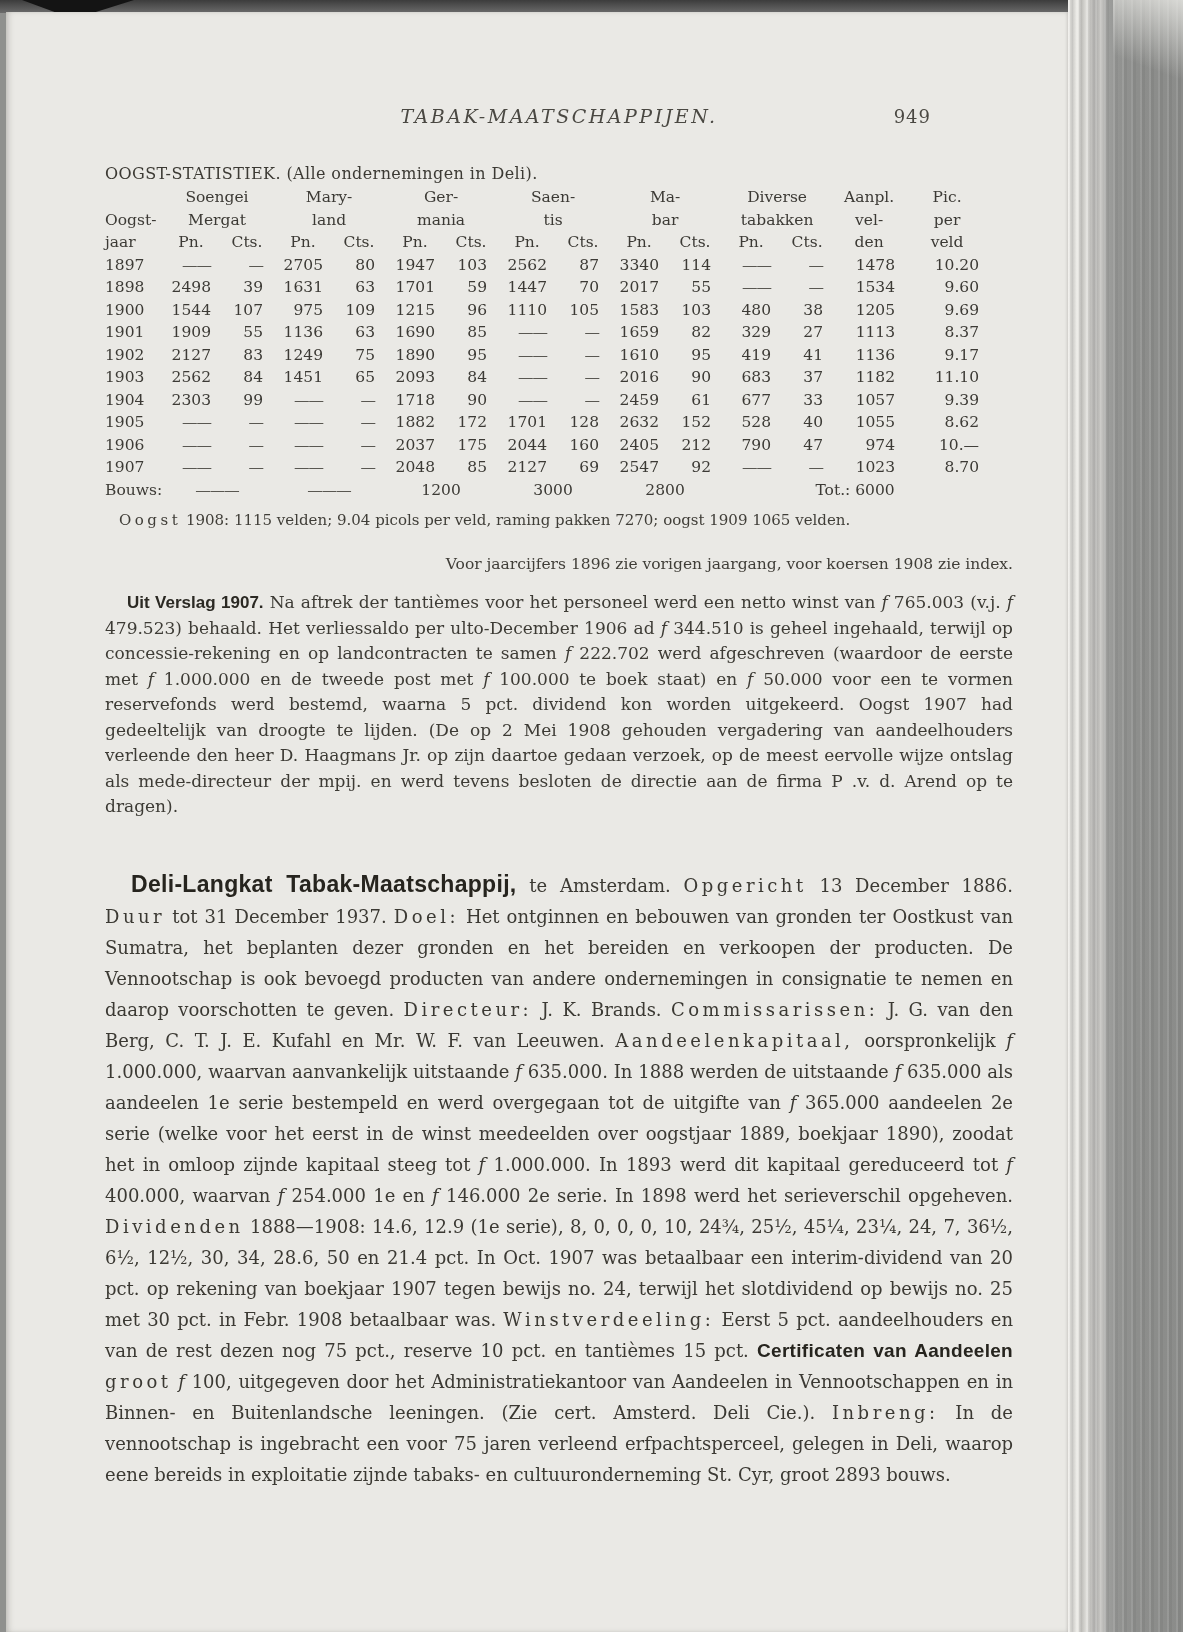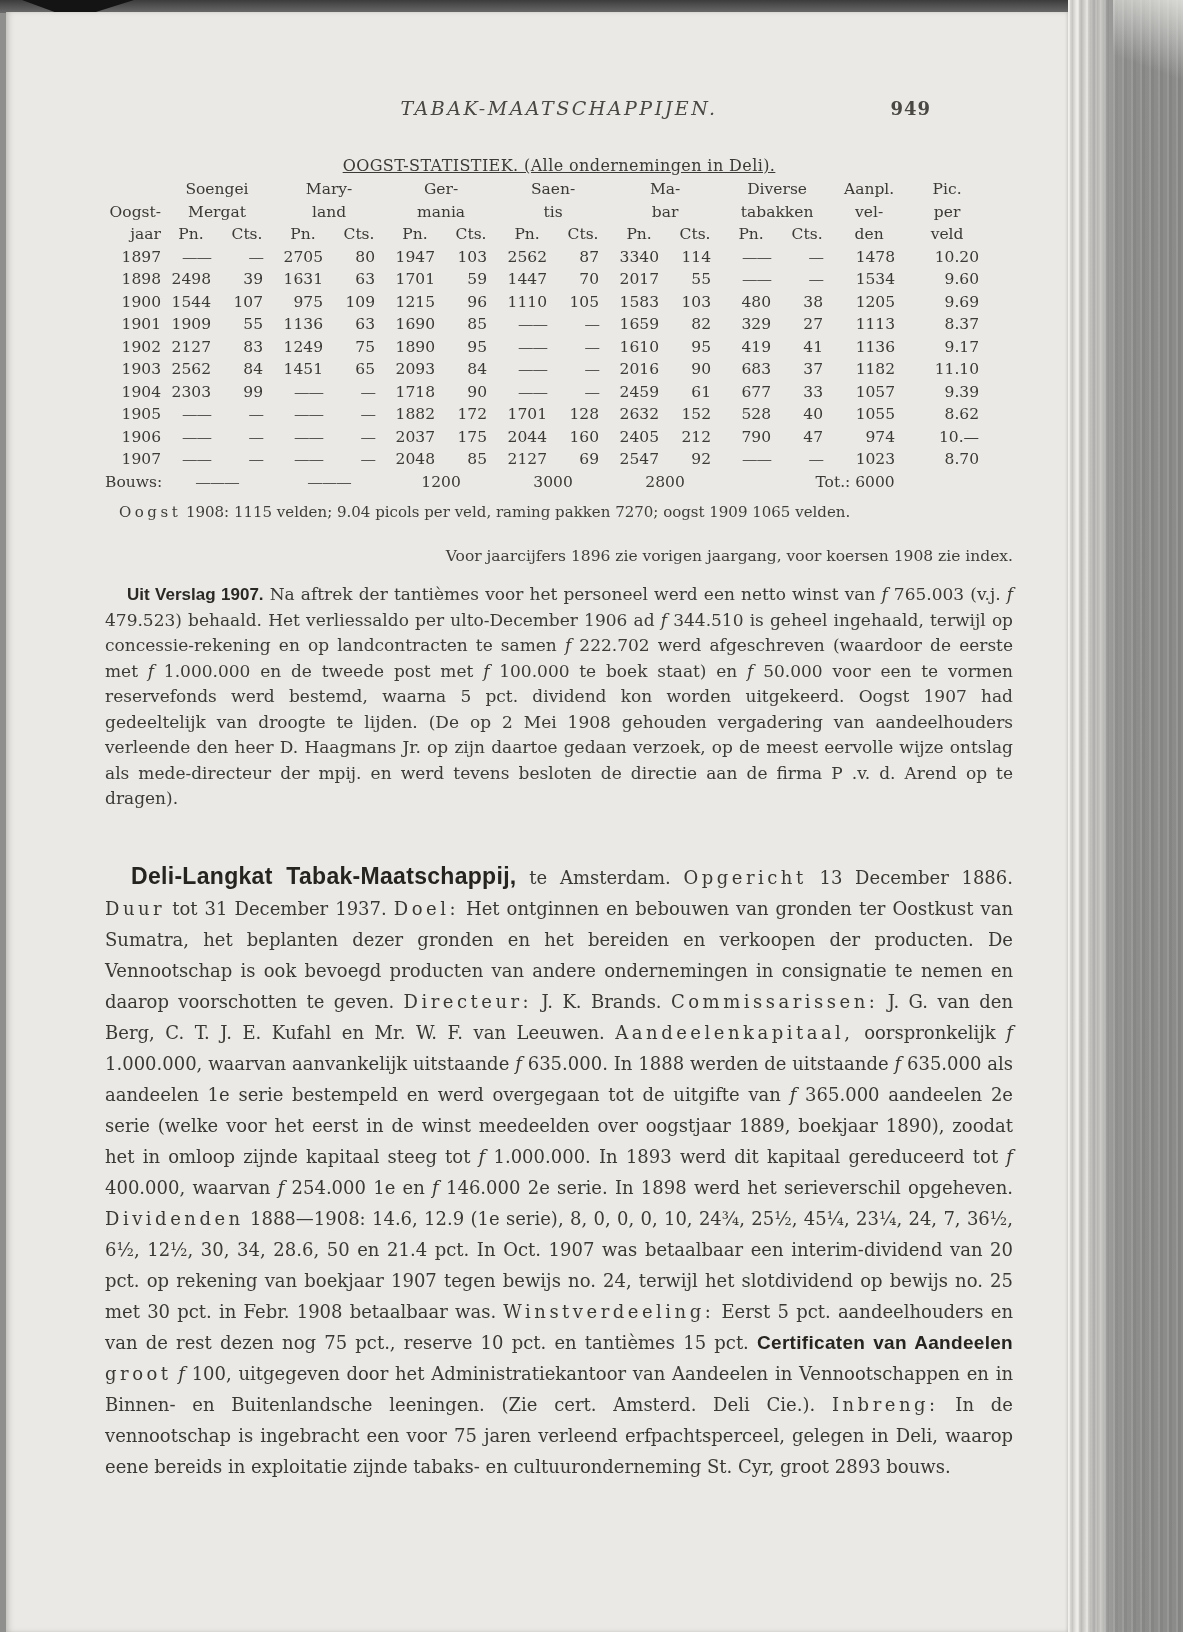--- a/index.html
+++ b/index.html
@@ -33,46 +33,46 @@
     content:""; position:absolute; inset:0;
     background:repeating-linear-gradient(90deg,
       rgba(255,255,255,.10) 0 2px, rgba(0,0,0,.05) 2px 5px, rgba(255,255,255,0) 5px 9px);
   }
   .edge-highlight {
     position:absolute; top:0; right:0; width:70px; height:90px;
     background:linear-gradient(200deg, rgba(230,230,226,.85), rgba(230,230,226,0) 70%);
   }
 
   .content {
-    position:absolute; left:105px; top:12px; width:908px;
+    position:absolute; left:105px; top:20px; width:908px;
     color:#3d3b35;
   }
 
   
   .running-head {
     position:relative; margin-top:85px; text-align:center;
     font-style:italic; font-size:19px; letter-spacing:2.5px; color:#4a4842;
   }
   .pagenum {
     position:absolute; right:82px; top:1px;
-    font-style:normal; letter-spacing:1px; font-size:18px;font-weight:bold;
+    font-style:normal; letter-spacing:1px; font-size:18px;
   }
 
   
   .table-block { margin-top:37px; }
-  .table-title { text-align:center; font-size:16px; letter-spacing:.4px; margin-bottom:3px; color:#3c3a34;text-decoration:underline; }
+  .table-title { text-align:left; font-size:16px; letter-spacing:.4px; margin-bottom:3px; color:#3c3a34; }
   table.oogst {
     width:884px; border-collapse:collapse; table-layout:fixed;
     font-size:15.5px; color:#3c3a35;
   }
   table.oogst th, table.oogst td { padding:0; font-weight:normal; line-height:22.5px; white-space:nowrap; overflow:visible; }
   table.oogst thead th { text-align:center; }
   table.oogst td { text-align:right; padding-right:10px; }
   table.oogst td.c { text-align:center; padding-right:0; }
-  table.oogst td.l, table.oogst th.l { text-align:right; padding-right:0; }
+  table.oogst td.l, table.oogst th.l { text-align:left; padding-right:0; }
   .dash { letter-spacing:-1px; color:#54524c; }
 
   
   .note { margin-top:9px; font-size:15px; line-height:21px; text-indent:14px; color:#403e38; }
   .center-note { margin-top:24px; text-align:right; font-size:15.5px; color:#403e38; }
 
   
   .para1 {
     margin-top:17px; font-size:17px; line-height:25.5px;
     text-align:justify; text-indent:22px; color:#3d3b35;

